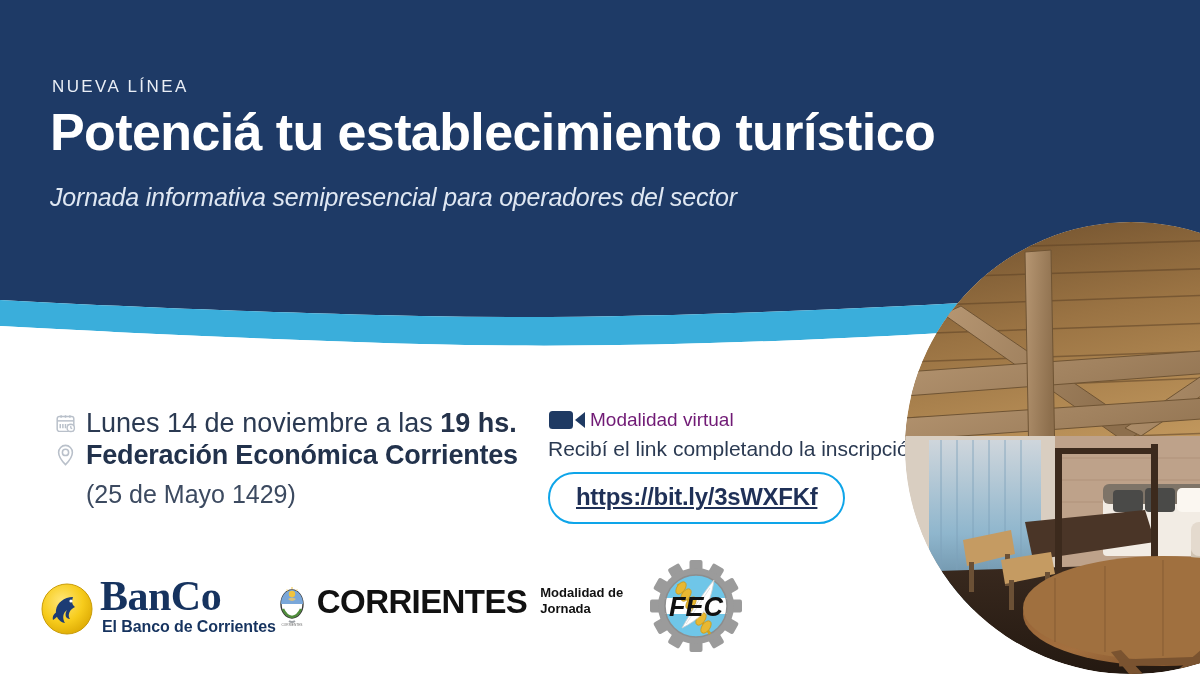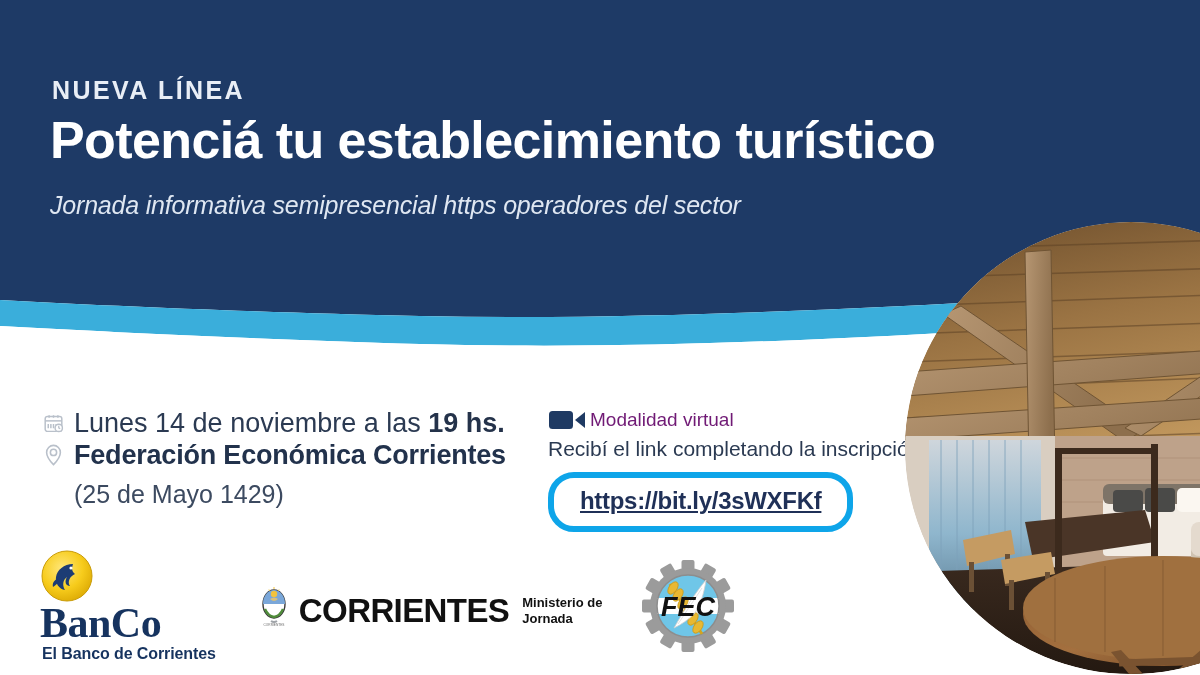--- a/index.html
+++ b/index.html
@@ -22,24 +22,24 @@
     z-index:1;
   }
   .header-wave svg{display:block;width:1200px;height:380px;}
 
   
   .headline-block{
     position:absolute;left:50px;top:78px;z-index:4;
     width:1120px;
   }
   .kicker{
-    font-size:25px;
+    font-size:17px;
     letter-spacing:2.4px;
     color:#e9eef6;
-    font-weight:700;
+    font-weight:400;
     line-height:1;
     margin:0 0 10px 2px;
   }
   .title{
     font-size:52px;
     font-weight:bold;
     color:#ffffff;
     line-height:1.06;
     letter-spacing:-0.6px;
     margin:0 0 22px 0;
@@ -63,21 +63,21 @@
     width:452px;height:452px;
     border-radius:50%;
     overflow:hidden;
     z-index:5;
     box-shadow:0 0 0 0 rgba(0,0,0,0);
   }
   .photo-circle svg{display:block;}
 
   
   .info-left{
-    position:absolute;left:40px;top:408px;z-index:4;
+    position:absolute;left:52px;top:408px;z-index:4;
     width:520px;
   }
   .info-row{
     display:flex;align-items:flex-start;
     margin-bottom:2px;
   }
   .info-ico{
     width:26px;min-width:26px;height:30px;
     display:flex;align-items:center;justify-content:center;
     margin-right:8px;
@@ -114,49 +114,49 @@
   .virtual-label{
     font-size:19px;color:#701a75;font-weight:400;line-height:22px;
     white-space:nowrap;
   }
   .receive-line{
     font-size:21px;color:#2b3a52;font-weight:400;
     line-height:26px;white-space:nowrap;margin-bottom:10px;
   }
   .link-pill{
     display:inline-block;
-    border:6px solid #0ea5e9;
+    border:2px solid #0ea5e9;
     border-radius:26px;
     background:#ffffff;
     padding:9px 26px 11px 26px;
     font-size:24px;font-weight:bold;color:#1f3057;
     letter-spacing:-0.3px;
     white-space:nowrap;
   }
 
   
   .logos{
     position:absolute;left:40px;top:558px;z-index:4;
     display:flex;align-items:center;
     height:96px;
   }
-  .logo-banco{display:flex;align-items:flex-start;margin-right:42px;flex-direction:column;}
+  .logo-banco{display:flex;align-items:flex-end;}
   .banco-mark{width:54px;height:54px;margin-right:6px;}
   .banco-text{display:flex;flex-direction:column;justify-content:center;}
   .banco-word{
     font-family:"Liberation Serif", serif;
     font-size:42px;font-weight:bold;color:#16335f;line-height:0.96;
     letter-spacing:-0.5px;
   }
   .banco-tag{
     font-size:16px;color:#16335f;font-weight:bold;line-height:1.1;
     letter-spacing:-0.1px;margin-top:2px;margin-left:2px;
   }
 
-  .logo-corrientes{display:flex;align-items:flex-end;margin-right:38px;}
+  .logo-corrientes{display:flex;align-items:flex-start;margin-right:25px;}
   .arg-shield{width:32px;height:42px;margin-right:9px;}
   .corrientes-word{
     font-size:33px;font-weight:bold;color:#111111;letter-spacing:-0.6px;
     line-height:1;margin-right:13px;
   }
   .ministerio{
     font-size:13px;font-weight:bold;color:#111111;line-height:1.25;
     white-space:nowrap;
   }
 
@@ -174,21 +174,21 @@
 
       <path d="M0,300 C110,306 250,312 420,316 C700,322 980,300 1200,292 L1200,318 C980,330 700,352 420,344 C250,339 110,332 0,326 Z" fill="#3aaedb"></path>
 
       <path d="M0,326 C110,332 250,339 420,344 C700,352 980,330 1200,318 L1200,380 L0,380 Z" fill="#ffffff"></path>
     </svg>
   </div>
 
   <div class="headline-block">
     <div class="kicker">NUEVA LÍNEA</div>
     <div class="title">Potenciá tu establecimiento turístico</div>
-    <div class="subtitle">Jornada informativa semipresencial https operadores del sector</div>
+    <div class="subtitle">Jornada informativa semipresencial para operadores del sector</div>
   </div>
 
   <div class="photo-circle">
     <svg width="452" height="452" viewBox="0 0 452 452" xmlns="http://www.w3.org/2000/svg">
       <defs>
         <clipPath id="circClip">
             <circle cx="226" cy="226" r="226"></circle>
           </clipPath>
         <linearGradient id="ceilG" x1="0" y1="0" x2="0.4" y2="1">
           <stop offset="0%" stop-color="#6d4e2c"></stop>
@@ -396,21 +396,21 @@
               <path d="M12 6 L11 4.5"></path>
               <path d="M20 6 L21 4.5"></path>
           </g>
           <path d="M7 24 q3 7 9 8 q6 -1 9 -8" fill="none" stroke="#4f8c3a" stroke-width="2.4"></path>
           <path d="M13 36 q3 2 6 0" stroke="#9fa3a8" stroke-width="2" fill="none"></path>
           <text x="16" y="41" font-size="3.2" text-anchor="middle" fill="#6b6b6b" font-family="Liberation Sans, sans-serif">CORRIENTES</text>
         </svg>
       </span>
       <span class="corrientes-word">CORRIENTES</span>
       <span class="ministerio">
-        <span>Ministerio de</span><br>
+        <span>Modalidad de</span><br>
         <span>Jornada</span>
       </span>
     </div>
 
     <div class="logo-fec">
       <svg width="96" height="96" viewBox="0 0 96 96" xmlns="http://www.w3.org/2000/svg">
         <g>
 
           <g fill="#9b9b9b">
             <g transform="translate(48,48)">

